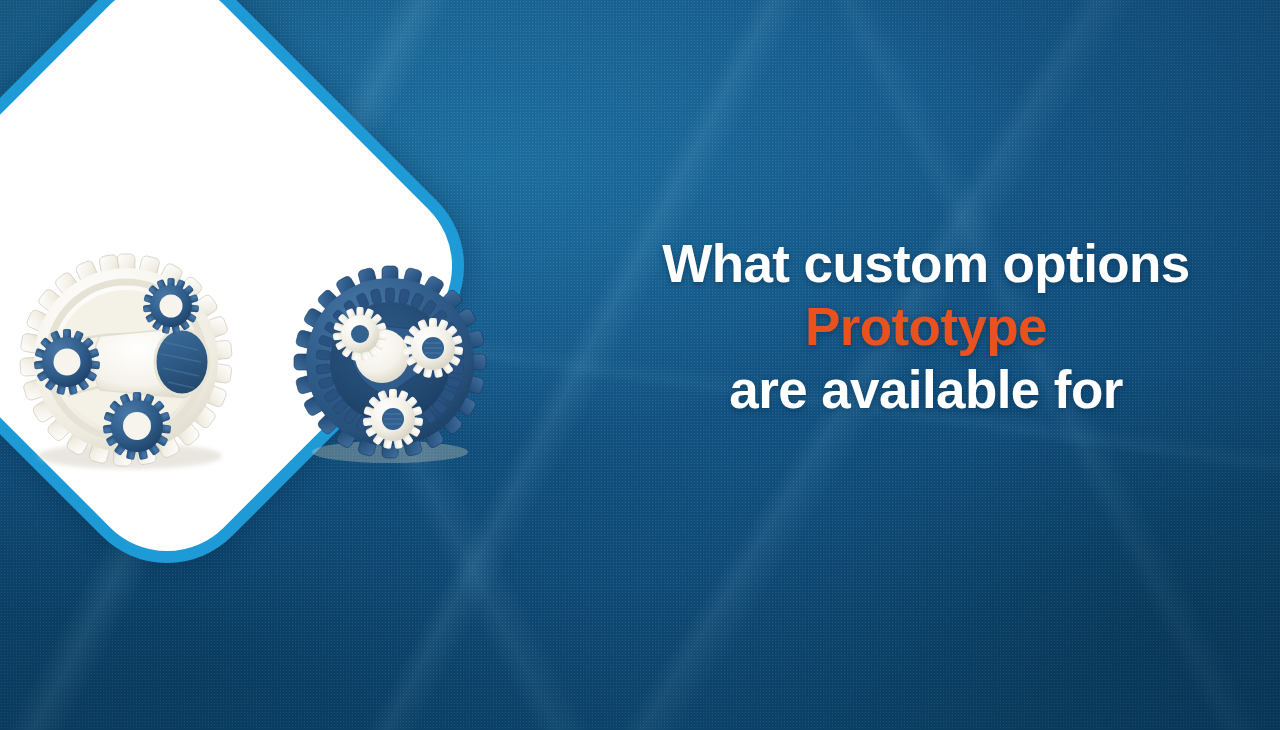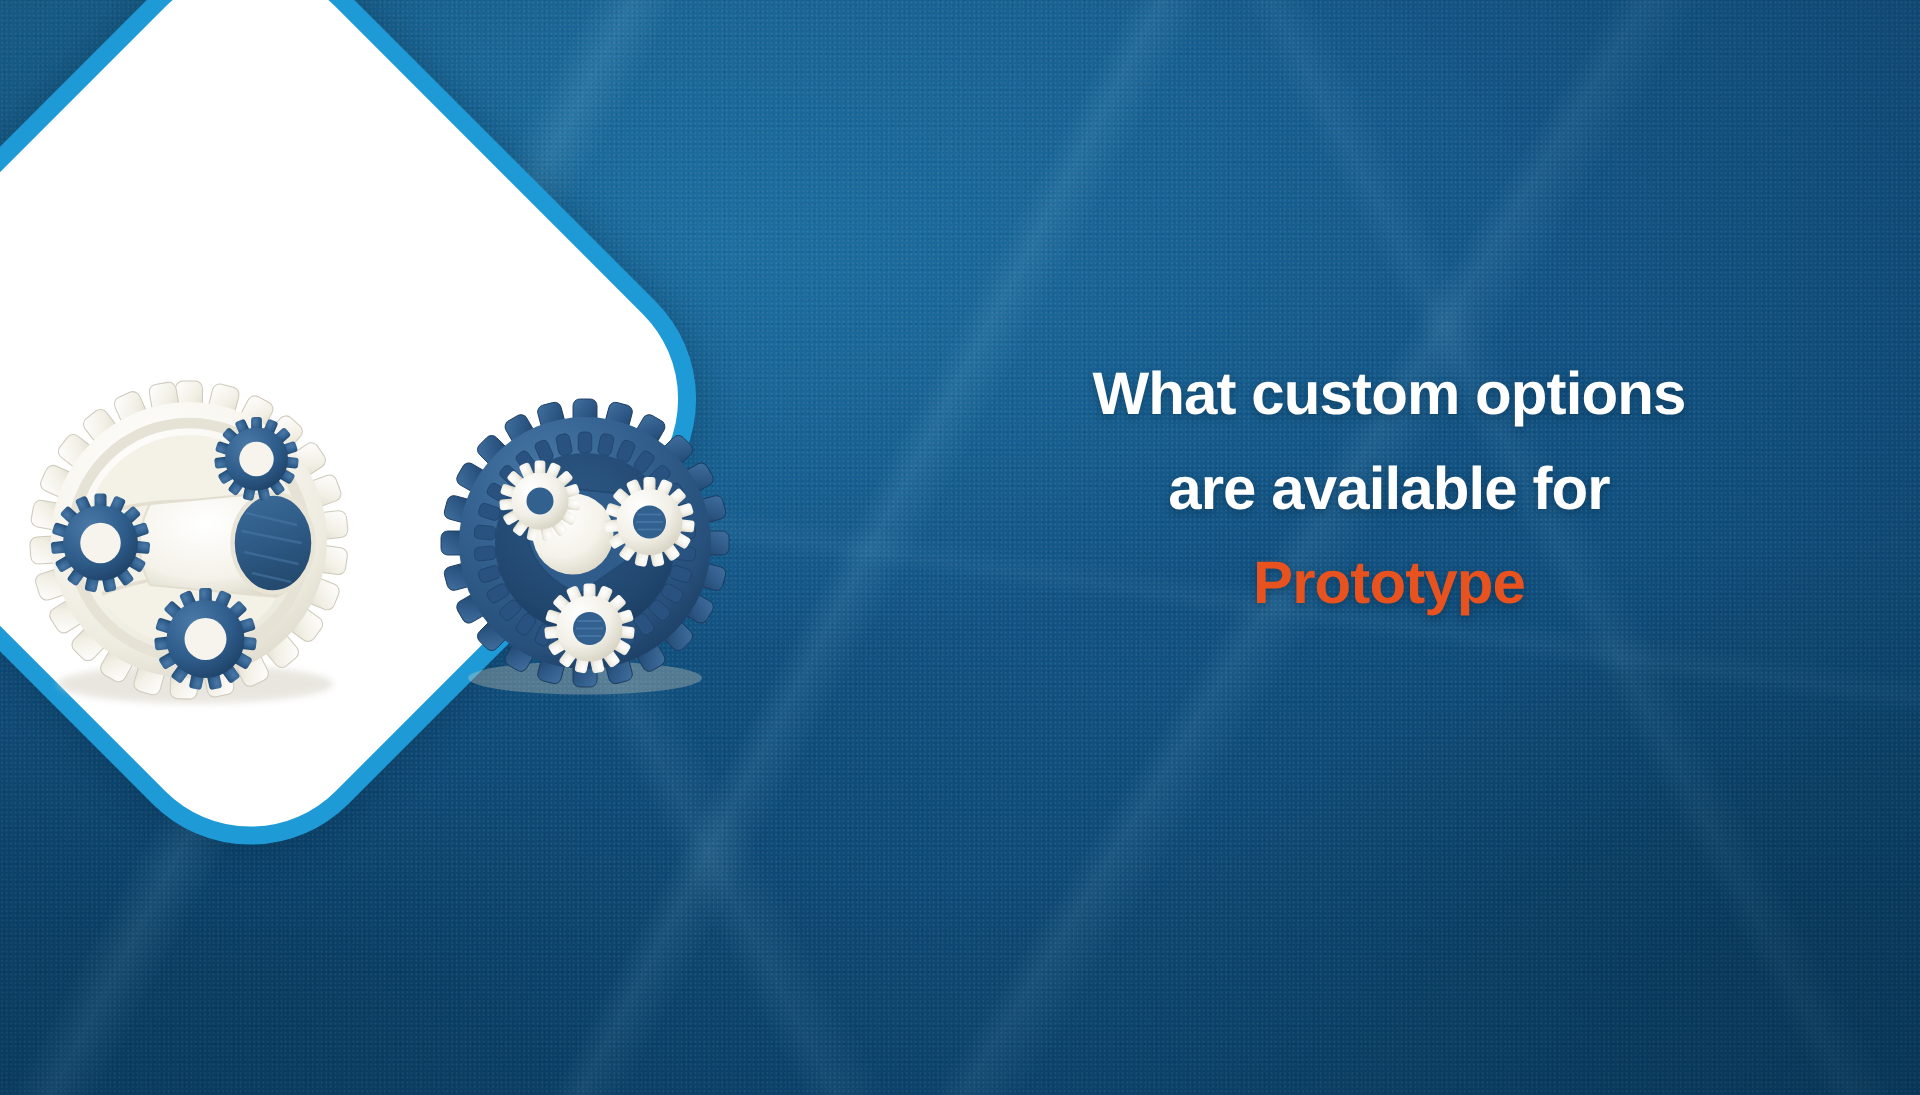--- a/index.html
+++ b/index.html
@@ -79,21 +79,21 @@
 
   
   #headline {
     position:absolute;
     left:620px; top:232px;
     width:612px;
     text-align:center;
     color:#ffffff;
     font-family:"Liberation Sans", sans-serif;
     font-weight:700;
-    font-size:40px;
+    font-size:53px;
     line-height:63px;
     letter-spacing:-0.6px;
     text-shadow:0 2px 6px rgba(4,38,62,.45);
   }
   #headline .ln { display:block; white-space:nowrap; }
   #headline .accent { color:#e8521e; }
 </style>
 </head>
 <body>
 
@@ -788,17 +788,17 @@
             </g>
         </g>
         <circle r="19" fill="url(#wplanet)"></circle>
         <circle r="9" fill="#32608f"></circle>
       </g>
     </svg>
   </div>
 
   <div id="headline">
     <span class="ln">What custom options</span>
+    <span class="ln accent">Prototype</span>
     <span class="ln">are available for</span>
-    <span class="ln accent">Prototype</span>
   </div>
 
 </div>
 
 </body></html>

